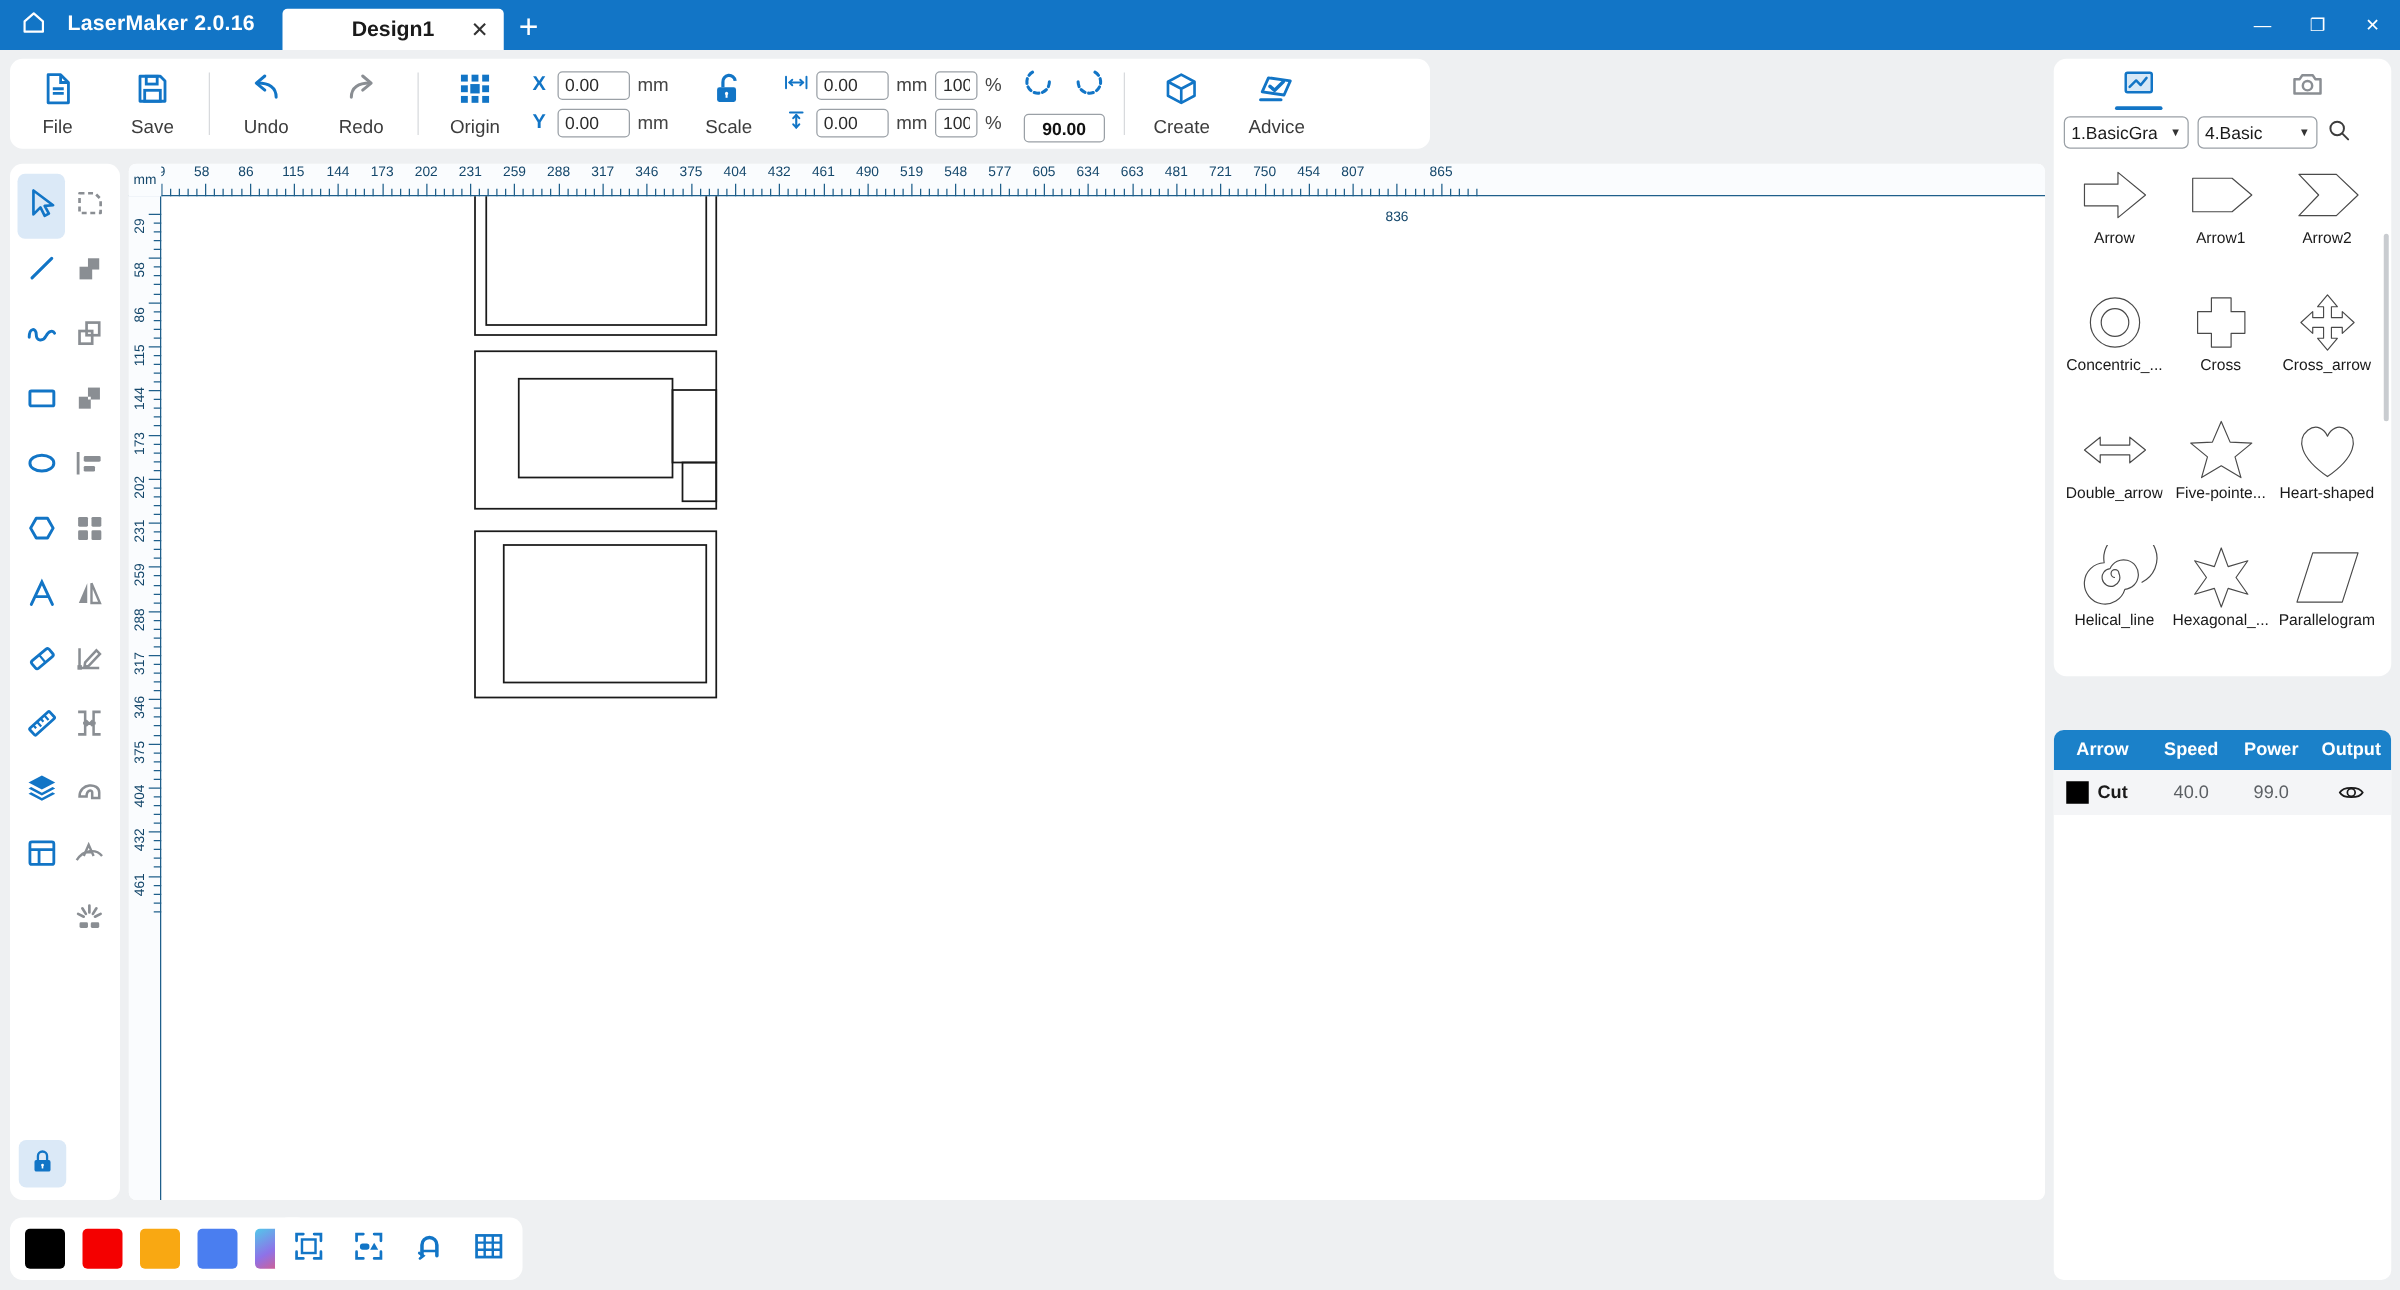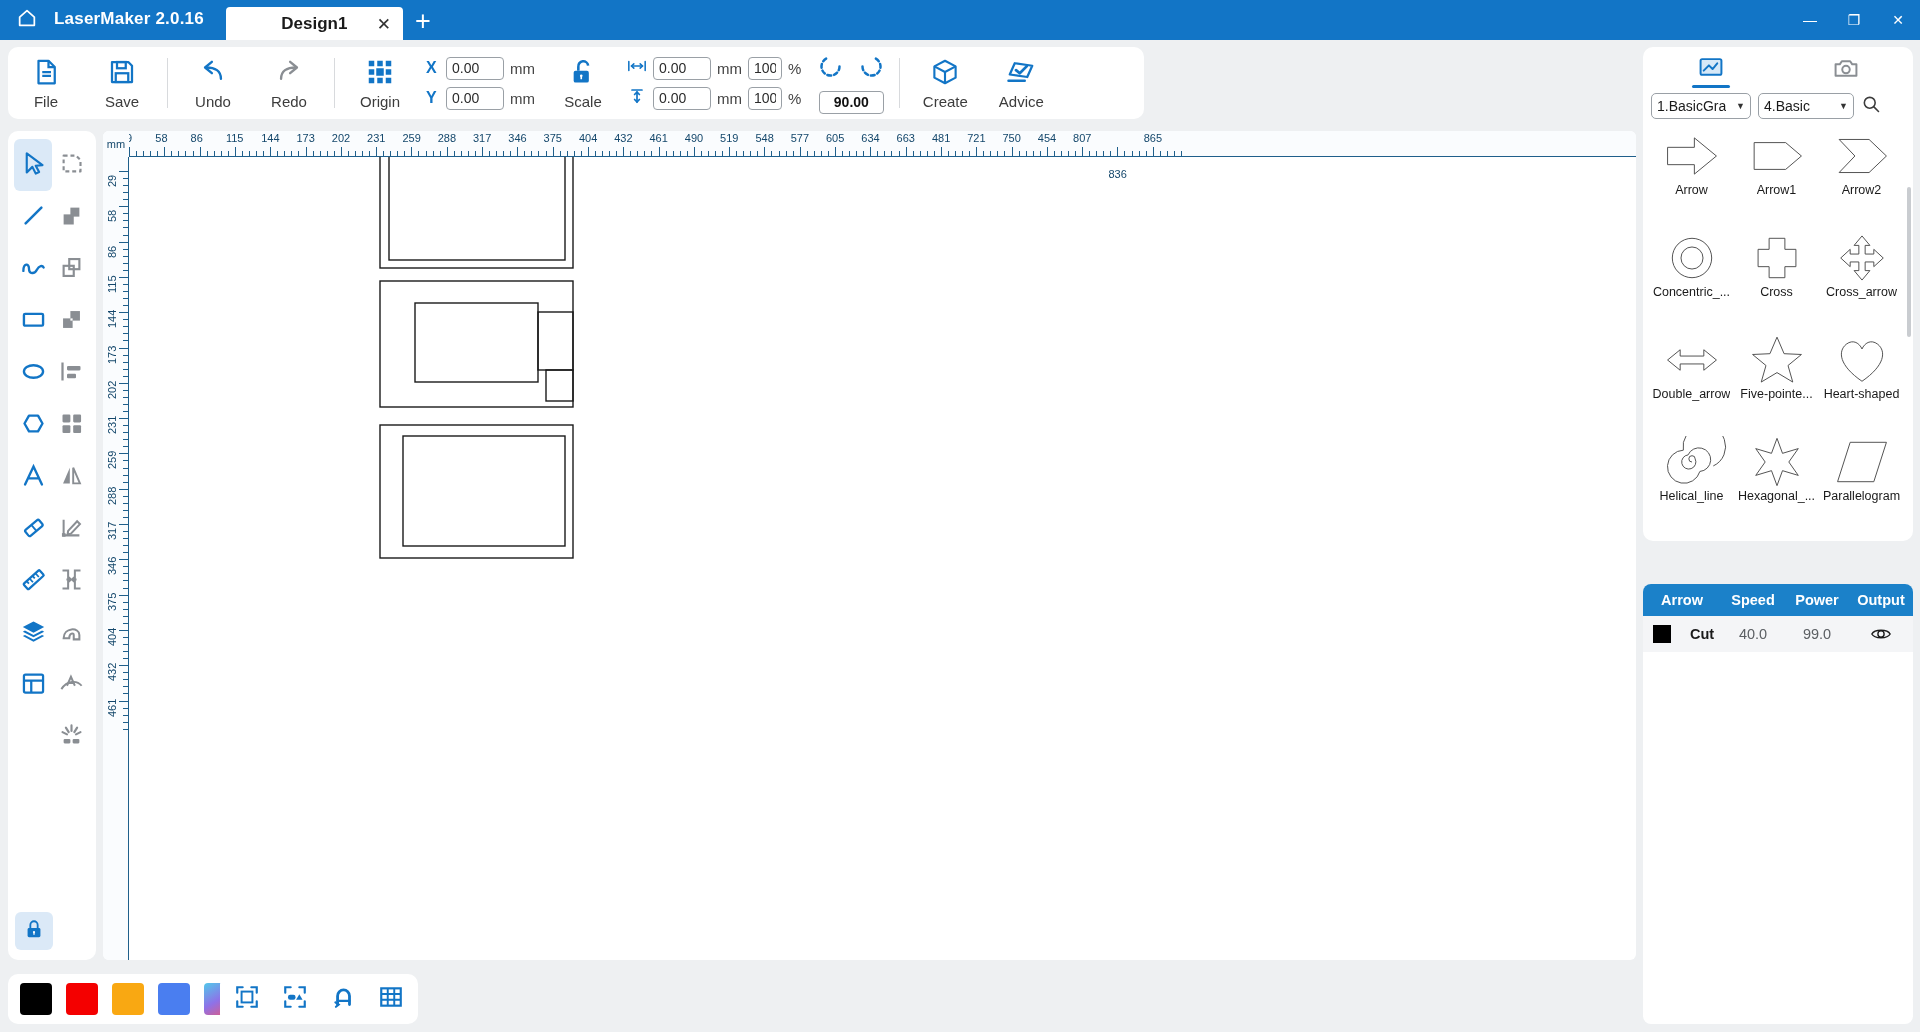--- a/index.html
+++ b/index.html
@@ -974,21 +974,21 @@
 
     <div class="layer-card">
       <div class="layer-head" id="layer-head">
           <div style="width: 78px;">Arrow</div>
           <div style="width: 64px;">Speed</div>
           <div style="width: 64px;">Power</div>
           <div style="width: 64px;">Output</div>
         </div>
       <div id="layer-rows">
           <div class="layer-row">
-            <div style="width:78px; display:flex; align-items:center; gap:19px; padding-left:10px; text-align:left">
+            <div style="width:78px; display:flex; align-items:center; gap:7px; padding-left:10px; text-align:left">
               <span class="swatch-box" style="background:#000000"></span>
               <span style="font-weight:bold; color:#1a1a1a">Cut</span>
             </div>
             <div style="width:64px">40.0</div>
             <div style="width:64px">99.0</div>
             <div style="width:64px; display:flex; justify-content:center">
               <svg width="22" height="22" viewBox="0 0 24 24" fill="none" stroke="#1a1a1a" stroke-width="1.5">
                 <path d="M2 12 C5 6.5 19 6.5 22 12 C19 17.5 5 17.5 2 12 Z"></path>
                 <circle cx="12" cy="12" r="3.4"></circle>
               </svg>

